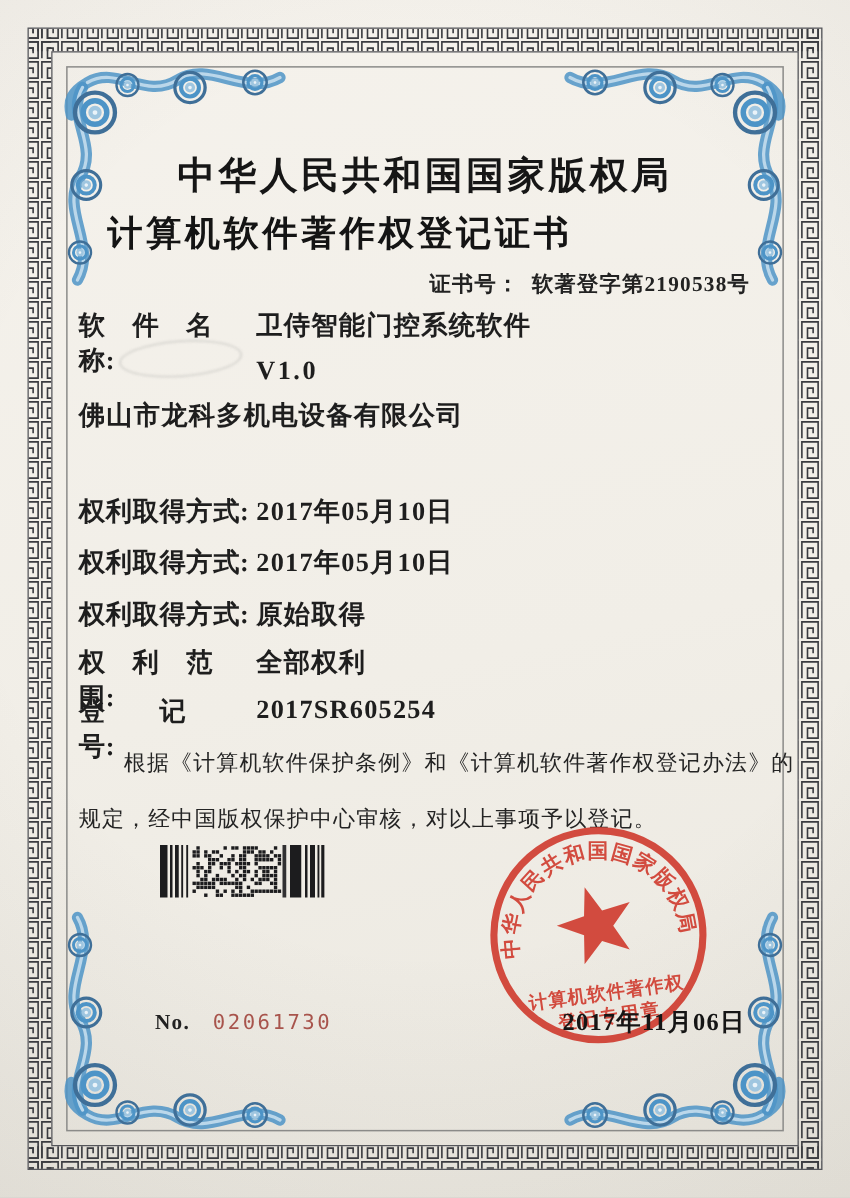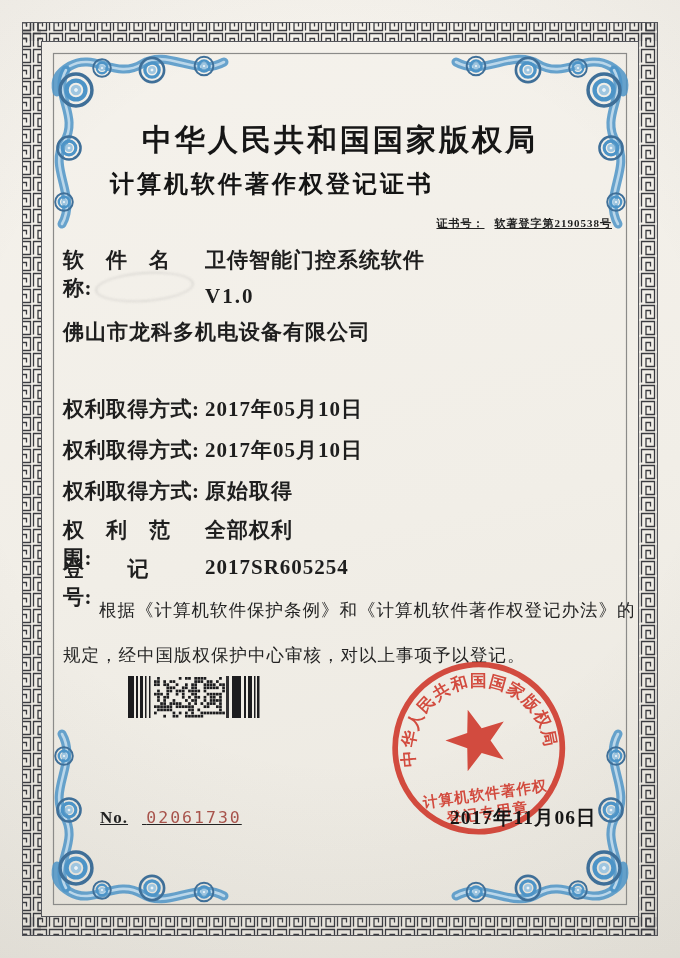--- a/index.html
+++ b/index.html
@@ -22,25 +22,25 @@
       linear-gradient(168deg,#f5f2ec 0%,#f1eee7 55%,#ebe8e0 100%);
     color:var(--ink);
   }
   .frame{position:absolute;left:0;top:0;width:680px;height:958px;pointer-events:none;}
   .authority{
     position:absolute;left:0;top:120px;width:680px;text-align:center;
     font-size:30px;font-weight:bold;letter-spacing:3px;color:#161616;
   }
   .cert-title{
     position:absolute;left:0;top:168px;width:544px;text-align:center;
-    font-size:24px;font-weight:bold;letter-spacing:3px;color:#141414;
+    font-size:28px;font-weight:bold;letter-spacing:3px;color:#141414;
   }
   .cert-no-row{
-    position:absolute;right:68px;top:216px;
-    font-size:11px;font-weight:bold;color:#222;letter-spacing:1px;text-decoration:underline;
+    position:absolute;right:80px;top:216px;
+    font-size:17px;font-weight:bold;color:#222;letter-spacing:1px;
   }
   .cert-no-row .num{margin-left:10px;}
   .field-row{
     position:absolute;left:63px;display:flex;align-items:flex-start;
     font-size:21px;font-weight:bold;color:#1e1e1e;
   }
   .field-row .flabel{width:142px;flex:0 0 142px;letter-spacing:0.5px;}
   .field-row .fvalue{letter-spacing:1px;}
   .fvalue .line2{display:block;margin-top:10px;letter-spacing:2px;}
   .statement{
@@ -50,21 +50,21 @@
   .statement.l1{top:602px;padding-left:36px;}
   .statement.l2{top:647px;}
   .ghost-mark{
     position:absolute;left:95px;top:272px;width:95px;height:26px;
     border:2px solid rgba(120,120,120,0.18);border-radius:50%;
     transform:rotate(-4deg);filter:blur(1px);
   }
   .barcode{position:absolute;left:128px;top:676px;width:148px;height:44px;}
   .barcode svg{display:block;}
   .seal{position:absolute;left:384px;top:655px;width:190px;height:190px;opacity:0.94;}
-  .serial-row{position:absolute;left:100px;top:808px;font-size:17px;color:#222;text-decoration:underline;}
+  .serial-row{position:absolute;left:124px;top:808px;font-size:17px;color:#222;}
   .serial-row .slabel{font-weight:bold;letter-spacing:1px;margin-right:14px;}
   .serial-row .svalue{
     font-family:"DejaVu Sans Mono","Liberation Mono",monospace;
     color:var(--serial-red);letter-spacing:2px;font-size:16.5px;
   }
   .issue-date{
     position:absolute;left:410px;top:804px;
     font-size:19.5px;font-weight:bold;color:#151515;letter-spacing:1px;margin-left:40px;
   }
 </style>

